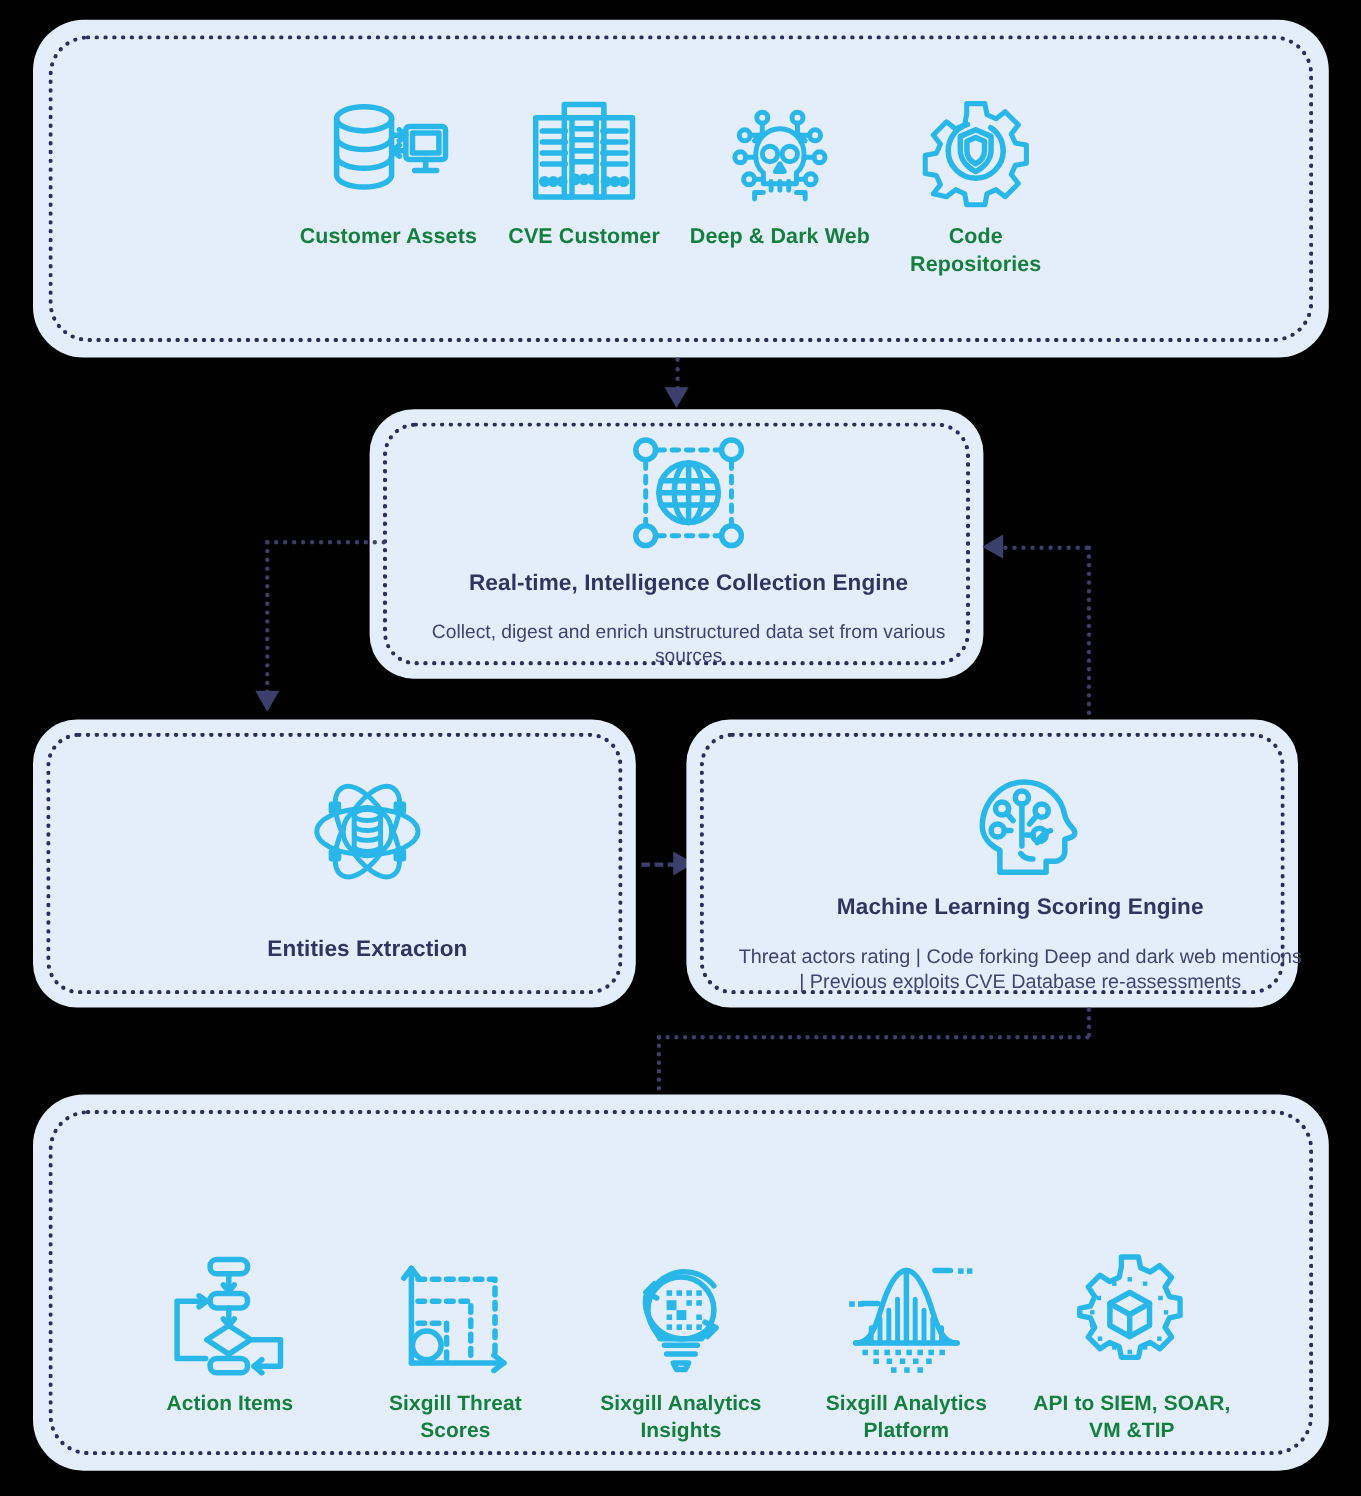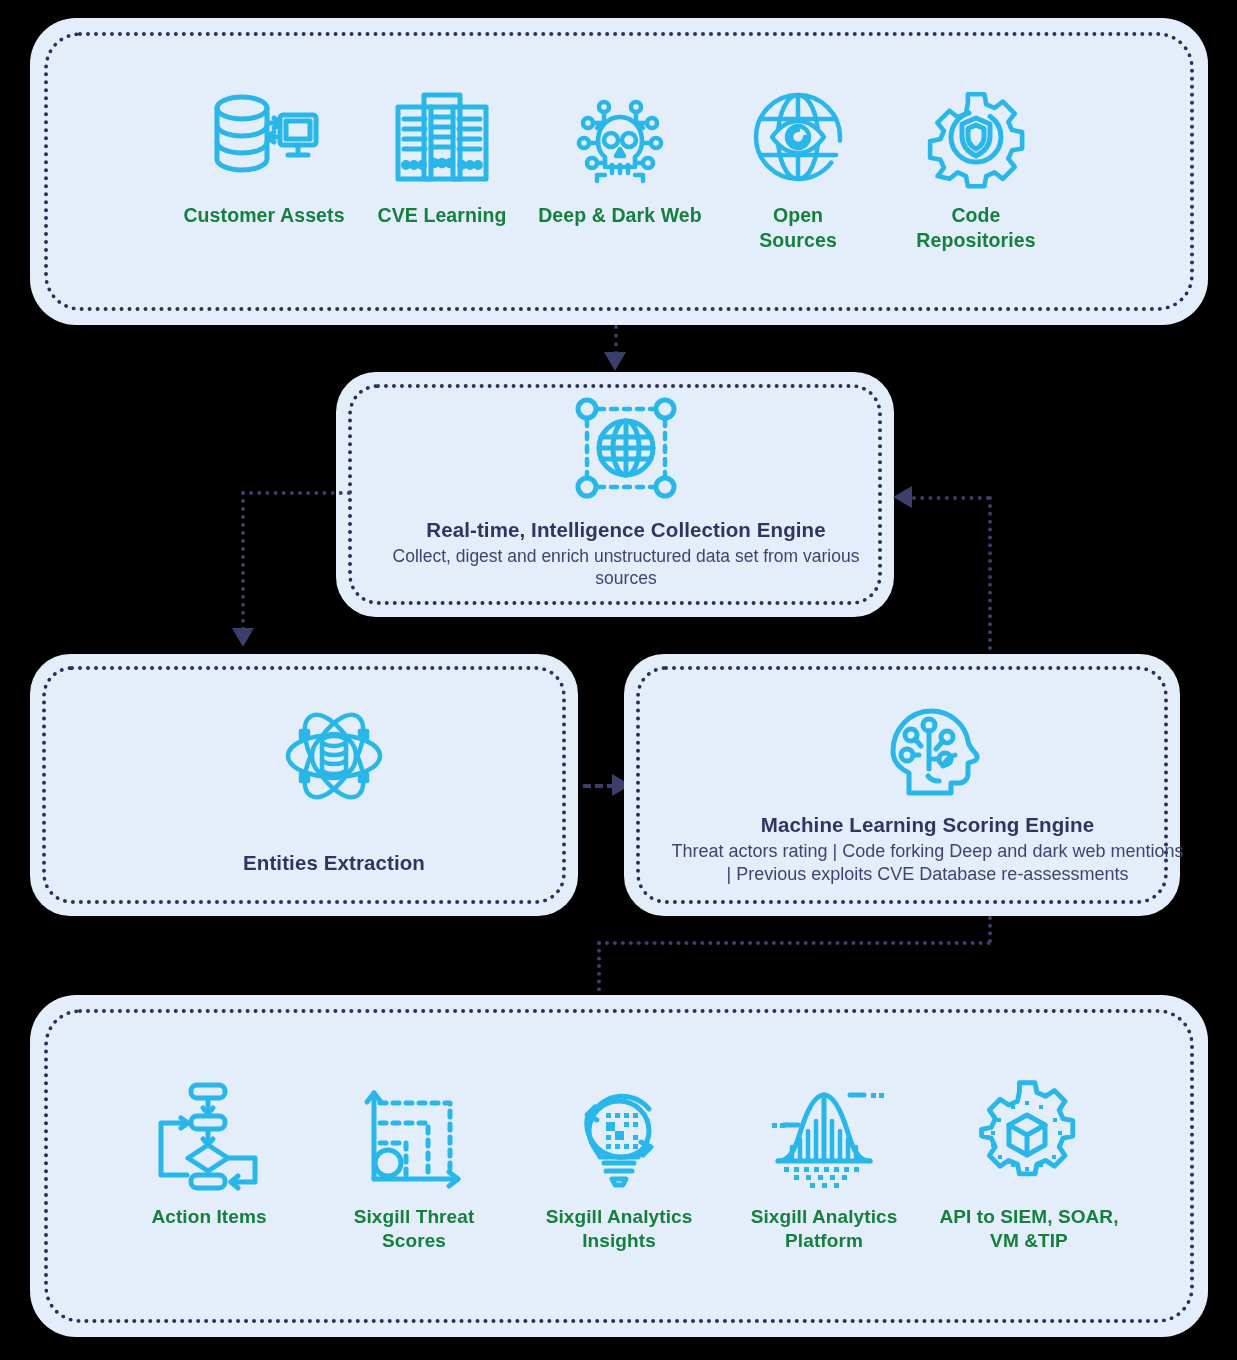--- a/index.html
+++ b/index.html
@@ -23,31 +23,31 @@
 
   
   .row{position:absolute;display:flex;align-items:flex-start;justify-content:center;}
   .item{display:flex;flex-direction:column;align-items:center;}
   .ic{display:flex;align-items:center;justify-content:center;}
   .lbl{margin-top:14px;text-align:center;color:#15803d;
        font-size:19.5px;font-weight:bold;line-height:1.28;letter-spacing:.1px;}
 
   #top-row{left:40px;top:85px;width:1160px;gap:0;}
   #top-row .item{width:178px;}
-  #out-row{left:44px;top:1075px;width:1150px;}
+  #out-row{left:44px;top:1135px;width:1150px;}
   #out-row .item{width:205px;}
   #out-row .lbl{font-size:19px;}
 
   
   .cbox{position:absolute;left:0;right:0;display:flex;flex-direction:column;
         align-items:center;}
   .ctitle{color:#2f3560;font-size:20.5px;font-weight:bold;text-align:center;
           letter-spacing:.1px;}
   .csub{color:#3d4470;font-size:17.5px;text-align:center;line-height:1.26;
-        margin-top:3px;max-width:470px;}
+        margin-top:21px;max-width:470px;}
   .csub.wide{max-width:520px;font-size:18px;}
 
   
   .conn{position:absolute;}
   .vline{position:absolute;width:0;border-left:4px dotted #3c3f6b;}
   .hline{position:absolute;height:0;border-top:4px dotted #3c3f6b;}
   .arw{position:absolute;width:0;height:0;}
   .arw.down{border-left:11px solid transparent;border-right:11px solid transparent;
             border-top:19px solid #3c3f6b;}
   .arw.left{border-top:11px solid transparent;border-bottom:11px solid transparent;
@@ -97,21 +97,21 @@
             <circle cx="28" cy="80" r="2.5" fill="#29b6e8"></circle>
             <circle cx="36" cy="80" r="2.5" fill="#29b6e8"></circle>
           <circle cx="48" cy="78" r="2.8" fill="#29b6e8"></circle>
             <circle cx="56" cy="78" r="2.8" fill="#29b6e8"></circle>
             <circle cx="64" cy="78" r="2.8" fill="#29b6e8"></circle>
           <circle cx="76" cy="80" r="2.5" fill="#29b6e8"></circle>
             <circle cx="84" cy="80" r="2.5" fill="#29b6e8"></circle>
             <circle cx="92" cy="80" r="2.5" fill="#29b6e8"></circle>
         </svg>
       </div>
-      <div class="lbl">CVE Learning</div>
+      <div class="lbl">CVE Customer</div>
     </div>
 
     <div class="item">
       <div class="ic">
         <svg width="112" height="104" viewBox="0 0 112 104" fill="none" stroke="#29b6e8" stroke-width="4.5" stroke-linecap="round" stroke-linejoin="round">
           <path d="M34 56c0-14 10-24 22-24s22 10 22 24c0 8-3 13-7 16v10H41V72c-4-3-7-8-7-16z"></path>
           <circle cx="47" cy="55" r="7"></circle>
             <circle cx="65" cy="55" r="7"></circle>
           <path d="M56 64l-4 7h8l-4-7z"></path>
           <path d="M48 80v8M56 80v8M64 80v8"></path>
@@ -131,34 +131,20 @@
             <path d="M33 78h8"></path>
           <circle cx="84" cy="78" r="5"></circle>
             <path d="M79 78h-8"></path>
           <path d="M41 90h-8v6M71 90h8v6"></path>
         </svg>
       </div>
       <div class="lbl">Deep &amp; Dark Web</div>
     </div>
 
 
-    <div class="item">
-      <div class="ic">
-        <svg width="112" height="104" viewBox="0 0 112 104" fill="none" stroke="#29b6e8" stroke-width="4.5" stroke-linecap="round" stroke-linejoin="round">
-          <path d="M56 10a42 42 0 1 0 0 84 42 42 0 0 0 0-84z" stroke-dasharray="170 24"></path>
-          <path d="M56 10v84"></path>
-          <ellipse cx="56" cy="52" rx="20" ry="42"></ellipse>
-          <path d="M18 34h76M18 70h76"></path>
-          <path d="M30 52c8-11 17-16 26-16s18 5 26 16c-8 11-17 16-26 16s-18-5-26-16z" fill="#e4eefb"></path>
-          <circle cx="56" cy="52" r="11"></circle>
-          <path d="M56 45a7 7 0 1 0 7 7"></path>
-        </svg>
-      </div>
-      <div class="lbl">Open<br>Sources</div>
-    </div>
 
     <div class="item">
       <div class="ic">
         <svg width="112" height="104" viewBox="0 0 112 104" fill="none" stroke="#29b6e8" stroke-width="5" stroke-linecap="round" stroke-linejoin="round">
           <path d="M47 8h18l2 11 9 4 9-7 13 13-7 9 4 9 11 2v18l-11 2-4 9 7 9-13 13-9-7-9 4-2 11H47l-2-11-9-4-9 7L14 97l7-9-4-9-11-2V59l11-2 4-9-7-9 13-13 9 7 9-4 2-11z" transform="scale(0.92) translate(5,2)"></path>
           <circle cx="56" cy="52" r="25" stroke-dasharray="110 22"></circle>
           <path d="M56 33l14 6v12c0 9-6 16-14 20-8-4-14-11-14-20V39l14-6z"></path>
           <path d="M56 40l8 3.5V52c0 5.5-3.5 9.5-8 12-4.5-2.5-8-6.5-8-12v-8.5L56 40z"></path>
         </svg>
       </div>

